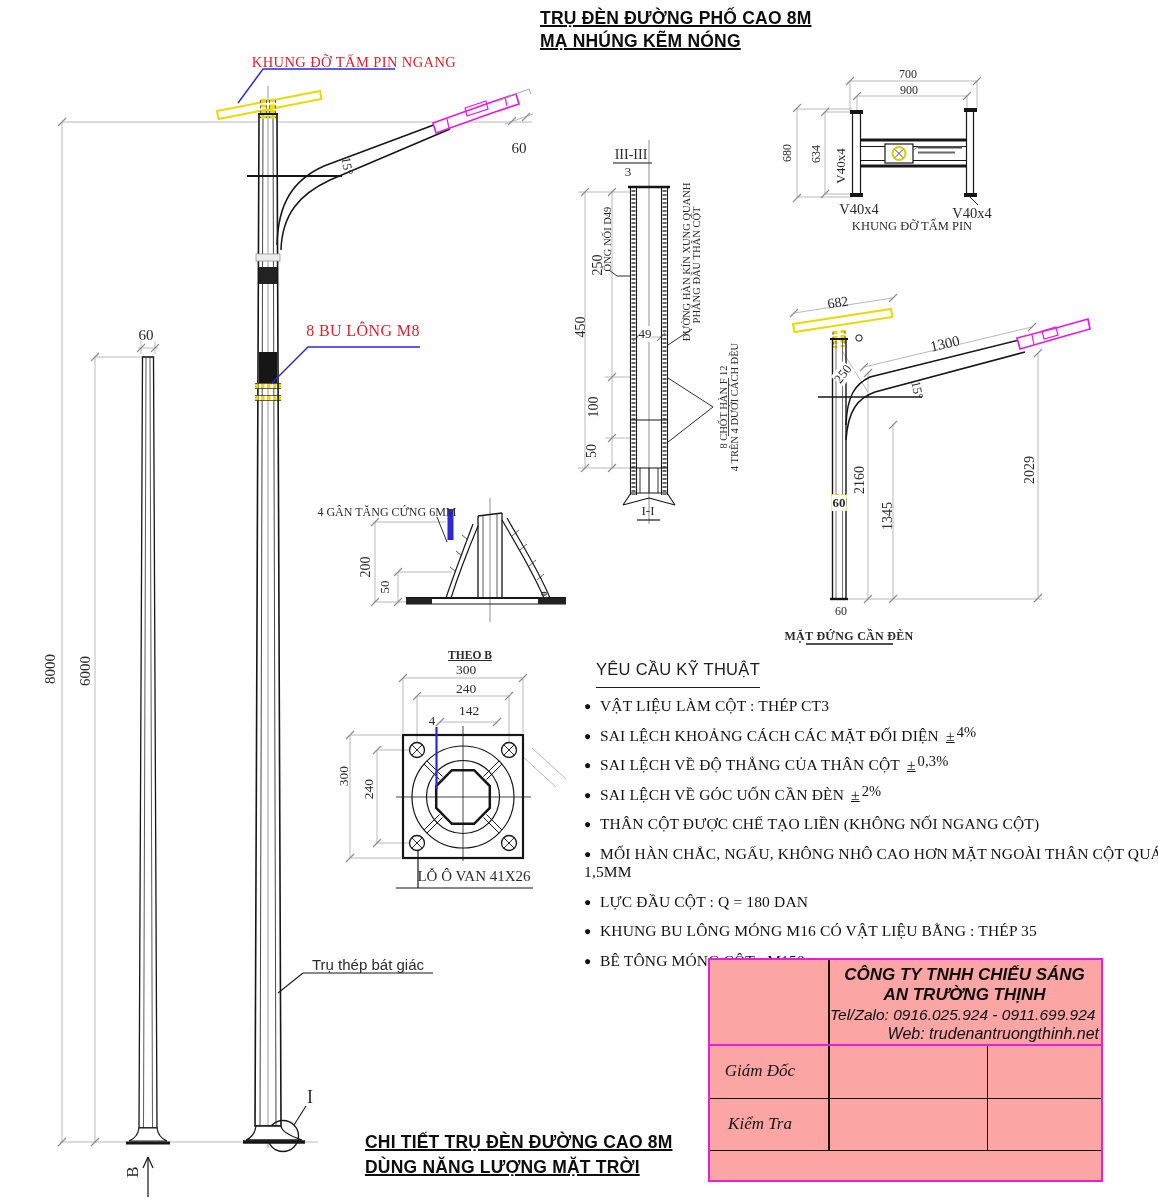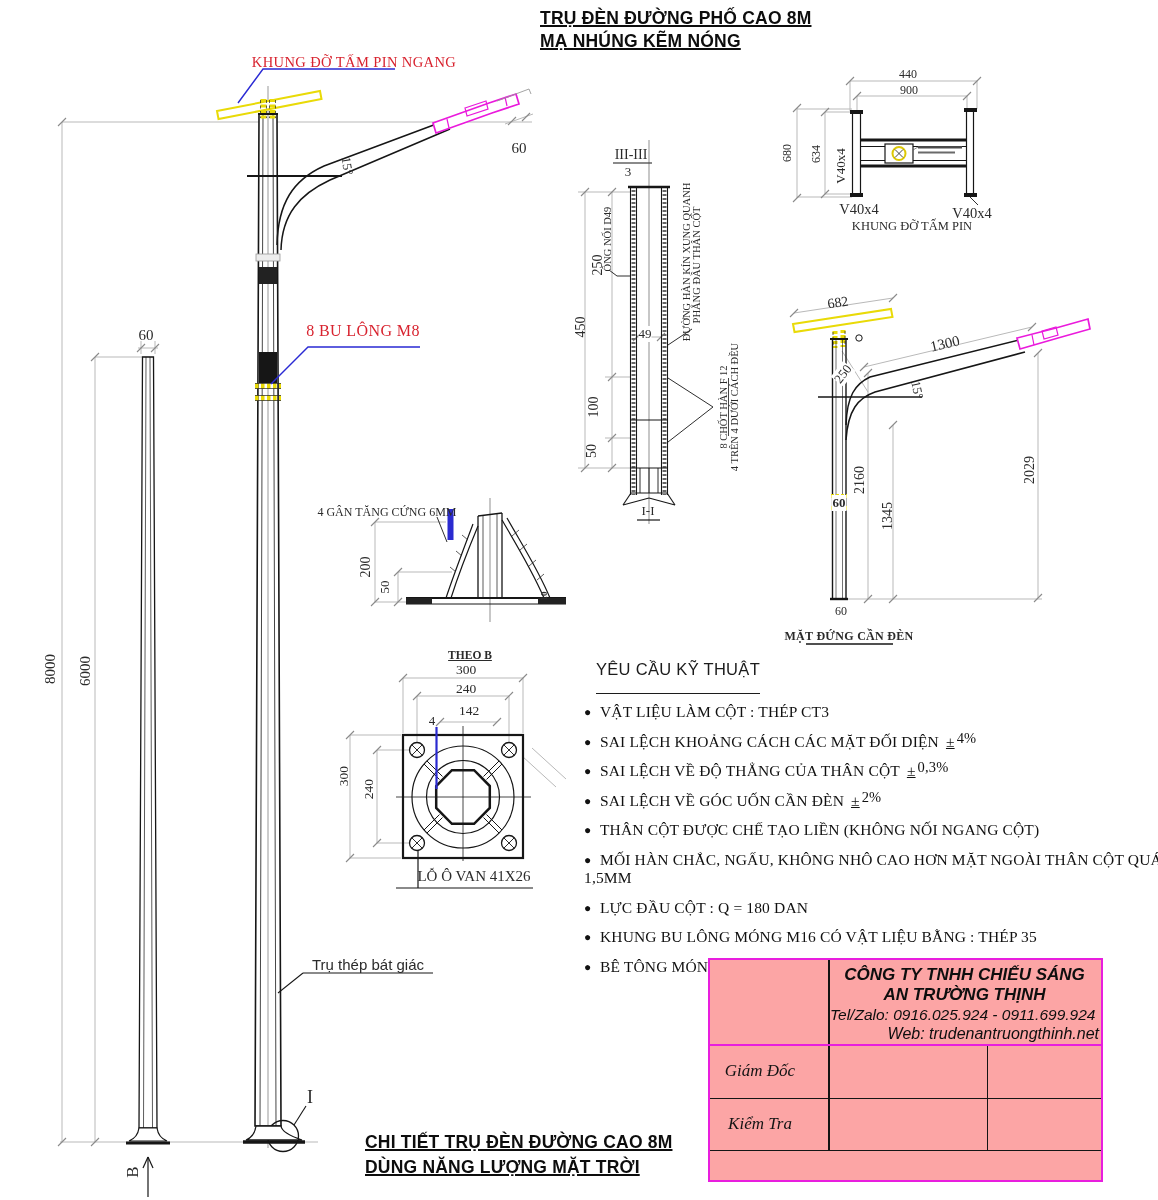--- a/index.html
+++ b/index.html
@@ -12,21 +12,21 @@
   .rot{transform:translate(-50%,-50%) rotate(var(--r));}
   .sans{font-family:"Liberation Sans",sans-serif;}
   .b{font-weight:bold;}
   .red{color:#d8232f;}
   .titleMain{font-family:"Liberation Sans",sans-serif;font-weight:bold;font-size:17.5px;
        color:#0d0d0d;text-decoration:underline;text-decoration-thickness:2px;letter-spacing:.2px;}
   .theob{font-weight:bold;font-size:11.5px;text-decoration:underline;}
   
   #reqs{position:absolute;left:584px;top:660px;width:578px;z-index:2;}
   #reqs .rtitle{font-family:"Liberation Sans",sans-serif;font-size:16.5px;color:#1c1c1c;
-       display:inline-block;margin-left:12px;border-bottom:1.5px solid #1c1c1c;padding-bottom:14px;letter-spacing:.3px;}
+       display:inline-block;margin-left:12px;border-bottom:1.5px solid #1c1c1c;padding-bottom:8px;letter-spacing:.3px;}
   #reqs ul{list-style:none;margin:9px 0 0 0;padding:0;}
   #reqs li{font-size:15.5px;color:#111;margin-bottom:11.6px;letter-spacing:.15px;}
   #reqs .bullet{display:inline-block;width:16px;font-size:12px;vertical-align:1px;}
   .pm{text-decoration:underline;margin-left:7px;}
   .tolv{position:relative;top:-4px;font-size:14.5px;margin-left:2px;}
   
   #tblock{position:absolute;left:708px;top:958px;width:395px;height:224px;z-index:2;
        border:2px solid #e81ede;box-sizing:border-box;background:#fca5a5;font-style:italic;}
   #tblock .ln{position:absolute;}
   .tb-v1{left:118px;top:0;height:190px;border-left:2px solid #141414;}
@@ -389,21 +389,21 @@
 <span class="lbl rot" style="left:594px;top:407px;--r:-90deg;font-size:14px;">100</span>
 <span class="lbl rot" style="left:592px;top:451px;--r:-90deg;font-size:14px;">50</span>
 <span class="lbl" style="left:645px;top:334px;font-size:13px;background:#fff;">49</span>
 <span class="lbl rot" style="left:607px;top:239px;--r:-90deg;font-size:10.5px;">ỐNG NỐI D49</span>
 <span class="lbl rot" style="left:686px;top:262px;--r:-90deg;font-size:10.5px;">ĐƯỜNG HÀN KÍN XUNG QUANH</span>
 <span class="lbl rot" style="left:696px;top:265px;--r:-90deg;font-size:10.5px;">PHẲNG ĐẦU THÂN CỘT</span>
 <span class="lbl rot" style="left:723px;top:407px;--r:-90deg;font-size:10.5px;">8 CHỐT HÀN  F 12</span>
 <span class="lbl rot" style="left:734px;top:407px;--r:-90deg;font-size:10.5px;">4 TRÊN 4 DƯỚI CÁCH ĐỀU</span>
 <span class="lbl" style="left:648px;top:511px;font-size:13px;">I-I</span>
 
-<span class="lbl" style="left:908px;top:74px;font-size:12px;">440</span>
+<span class="lbl" style="left:908px;top:74px;font-size:12px;">700</span>
 <span class="lbl" style="left:909px;top:90px;font-size:12px;">900</span>
 <span class="lbl rot" style="left:787px;top:153px;--r:-90deg;font-size:12px;">680</span>
 <span class="lbl rot" style="left:816px;top:154px;--r:-90deg;font-size:12px;">634</span>
 <span class="lbl rot" style="left:841px;top:166px;--r:-90deg;font-size:13px;">V40x4</span>
 <span class="lbl" style="left:859px;top:209px;font-size:14.5px;">V40x4</span>
 <span class="lbl" style="left:972px;top:213px;font-size:14.5px;">V40x4</span>
 <span class="lbl" style="left:912px;top:226px;font-size:12.5px;">KHUNG ĐỠ TẤM PIN</span>
 
 <span class="lbl rot" style="left:838px;top:303px;--r:-9deg;font-size:14px;">682</span>
 <span class="lbl rot" style="left:945px;top:344px;--r:-13deg;font-size:15px;">1300</span>

